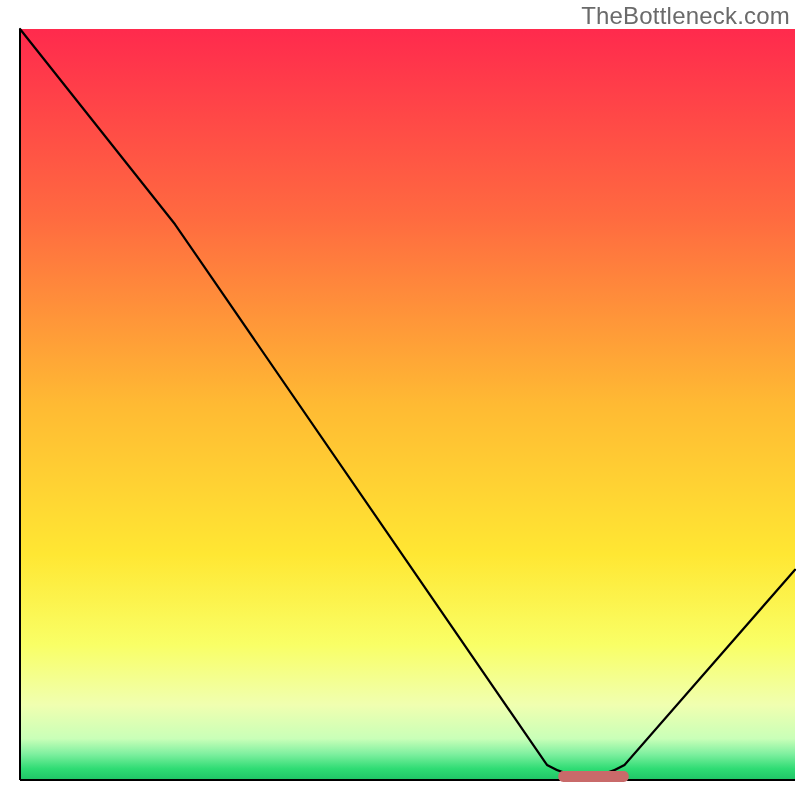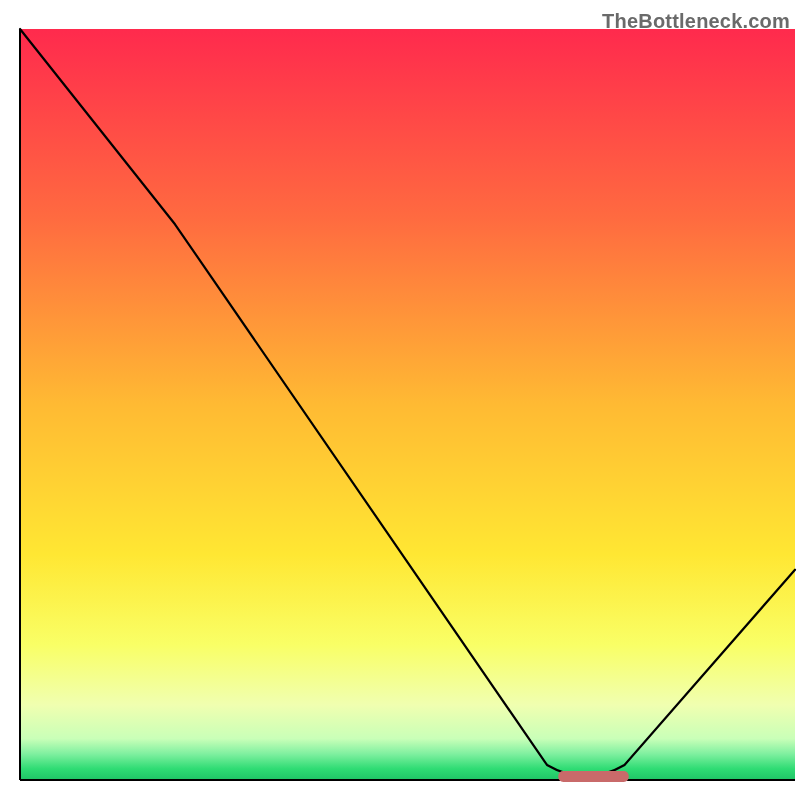--- a/index.html
+++ b/index.html
@@ -11,25 +11,25 @@
     font-family: Arial, Helvetica, sans-serif;
     overflow: hidden;
   }
   .chart-container {
     position: relative;
     width: 800px;
     height: 800px;
   }
   .watermark {
     position: absolute;
-    top: 10px;
+    top: 2px;
     right: 10px;
     color: #6a6a6a;
-    font-size: 20px;
-    font-weight: 700;
+    font-size: 24px;
+    font-weight: 400;
     letter-spacing: 0.2px;
     z-index: 5;
   }
   svg.plot {
     position: absolute;
     left: 0;
     top: 0;
     width: 800px;
     height: 800px;
   }

